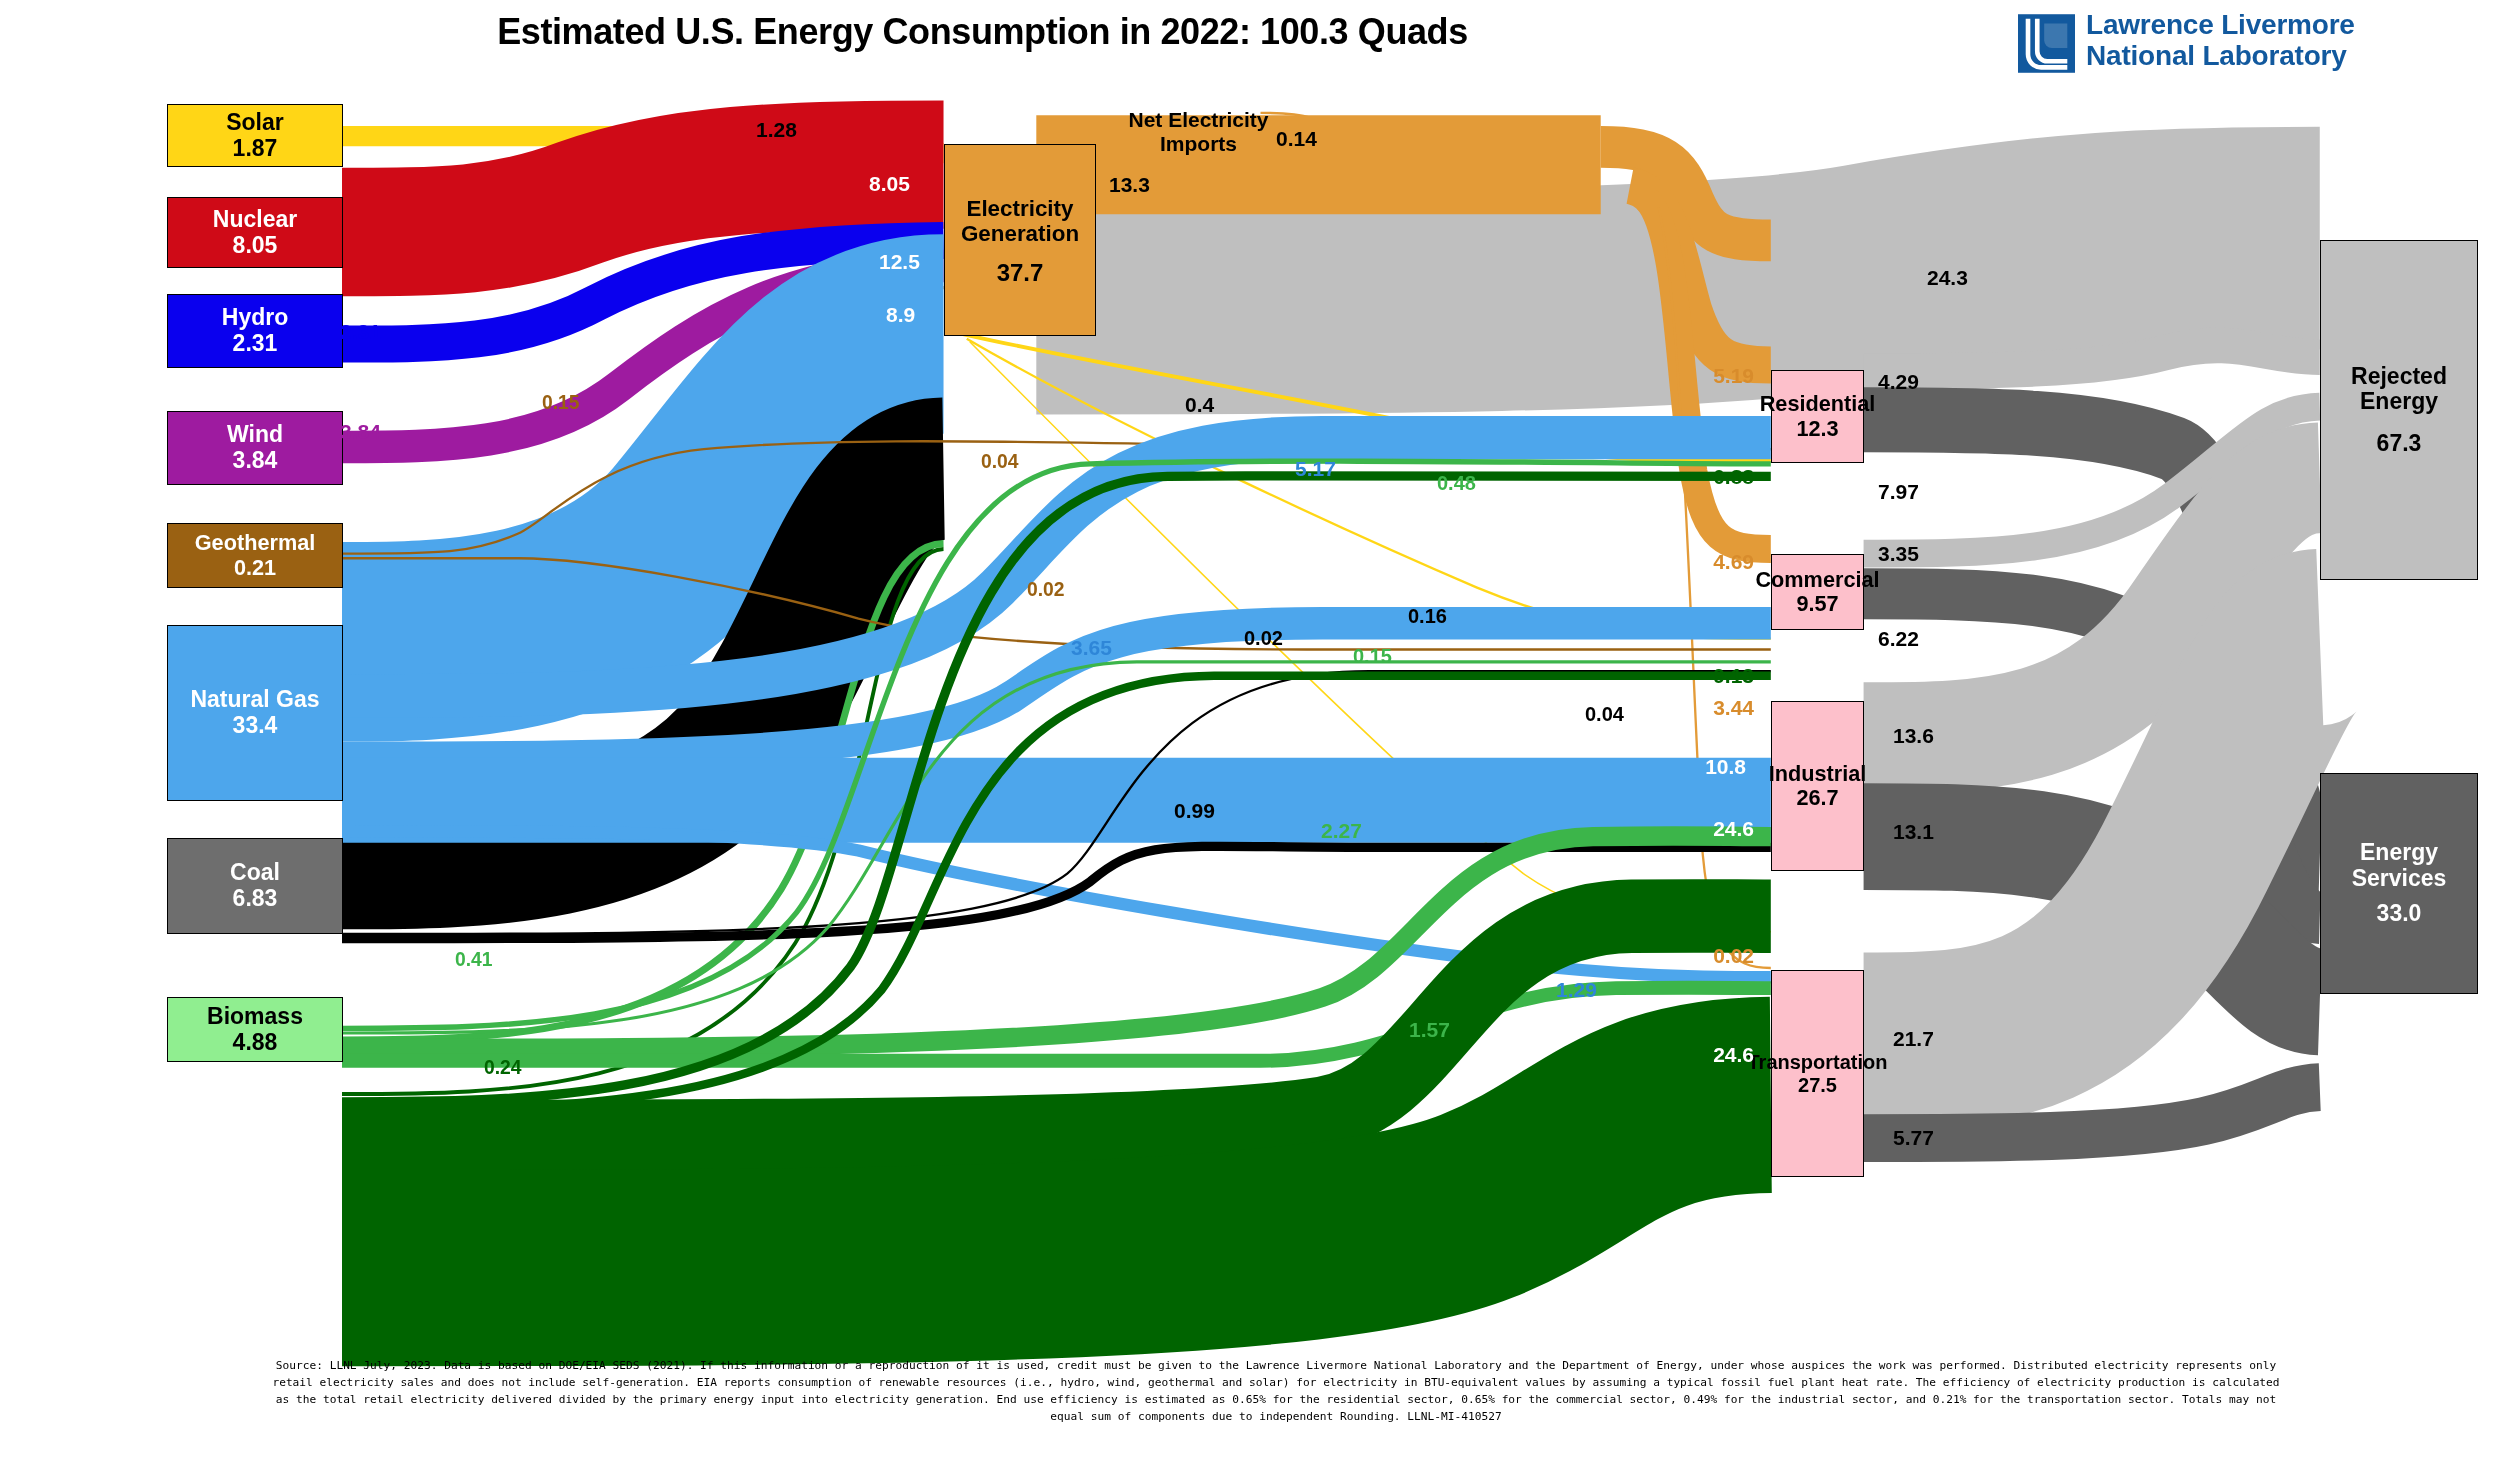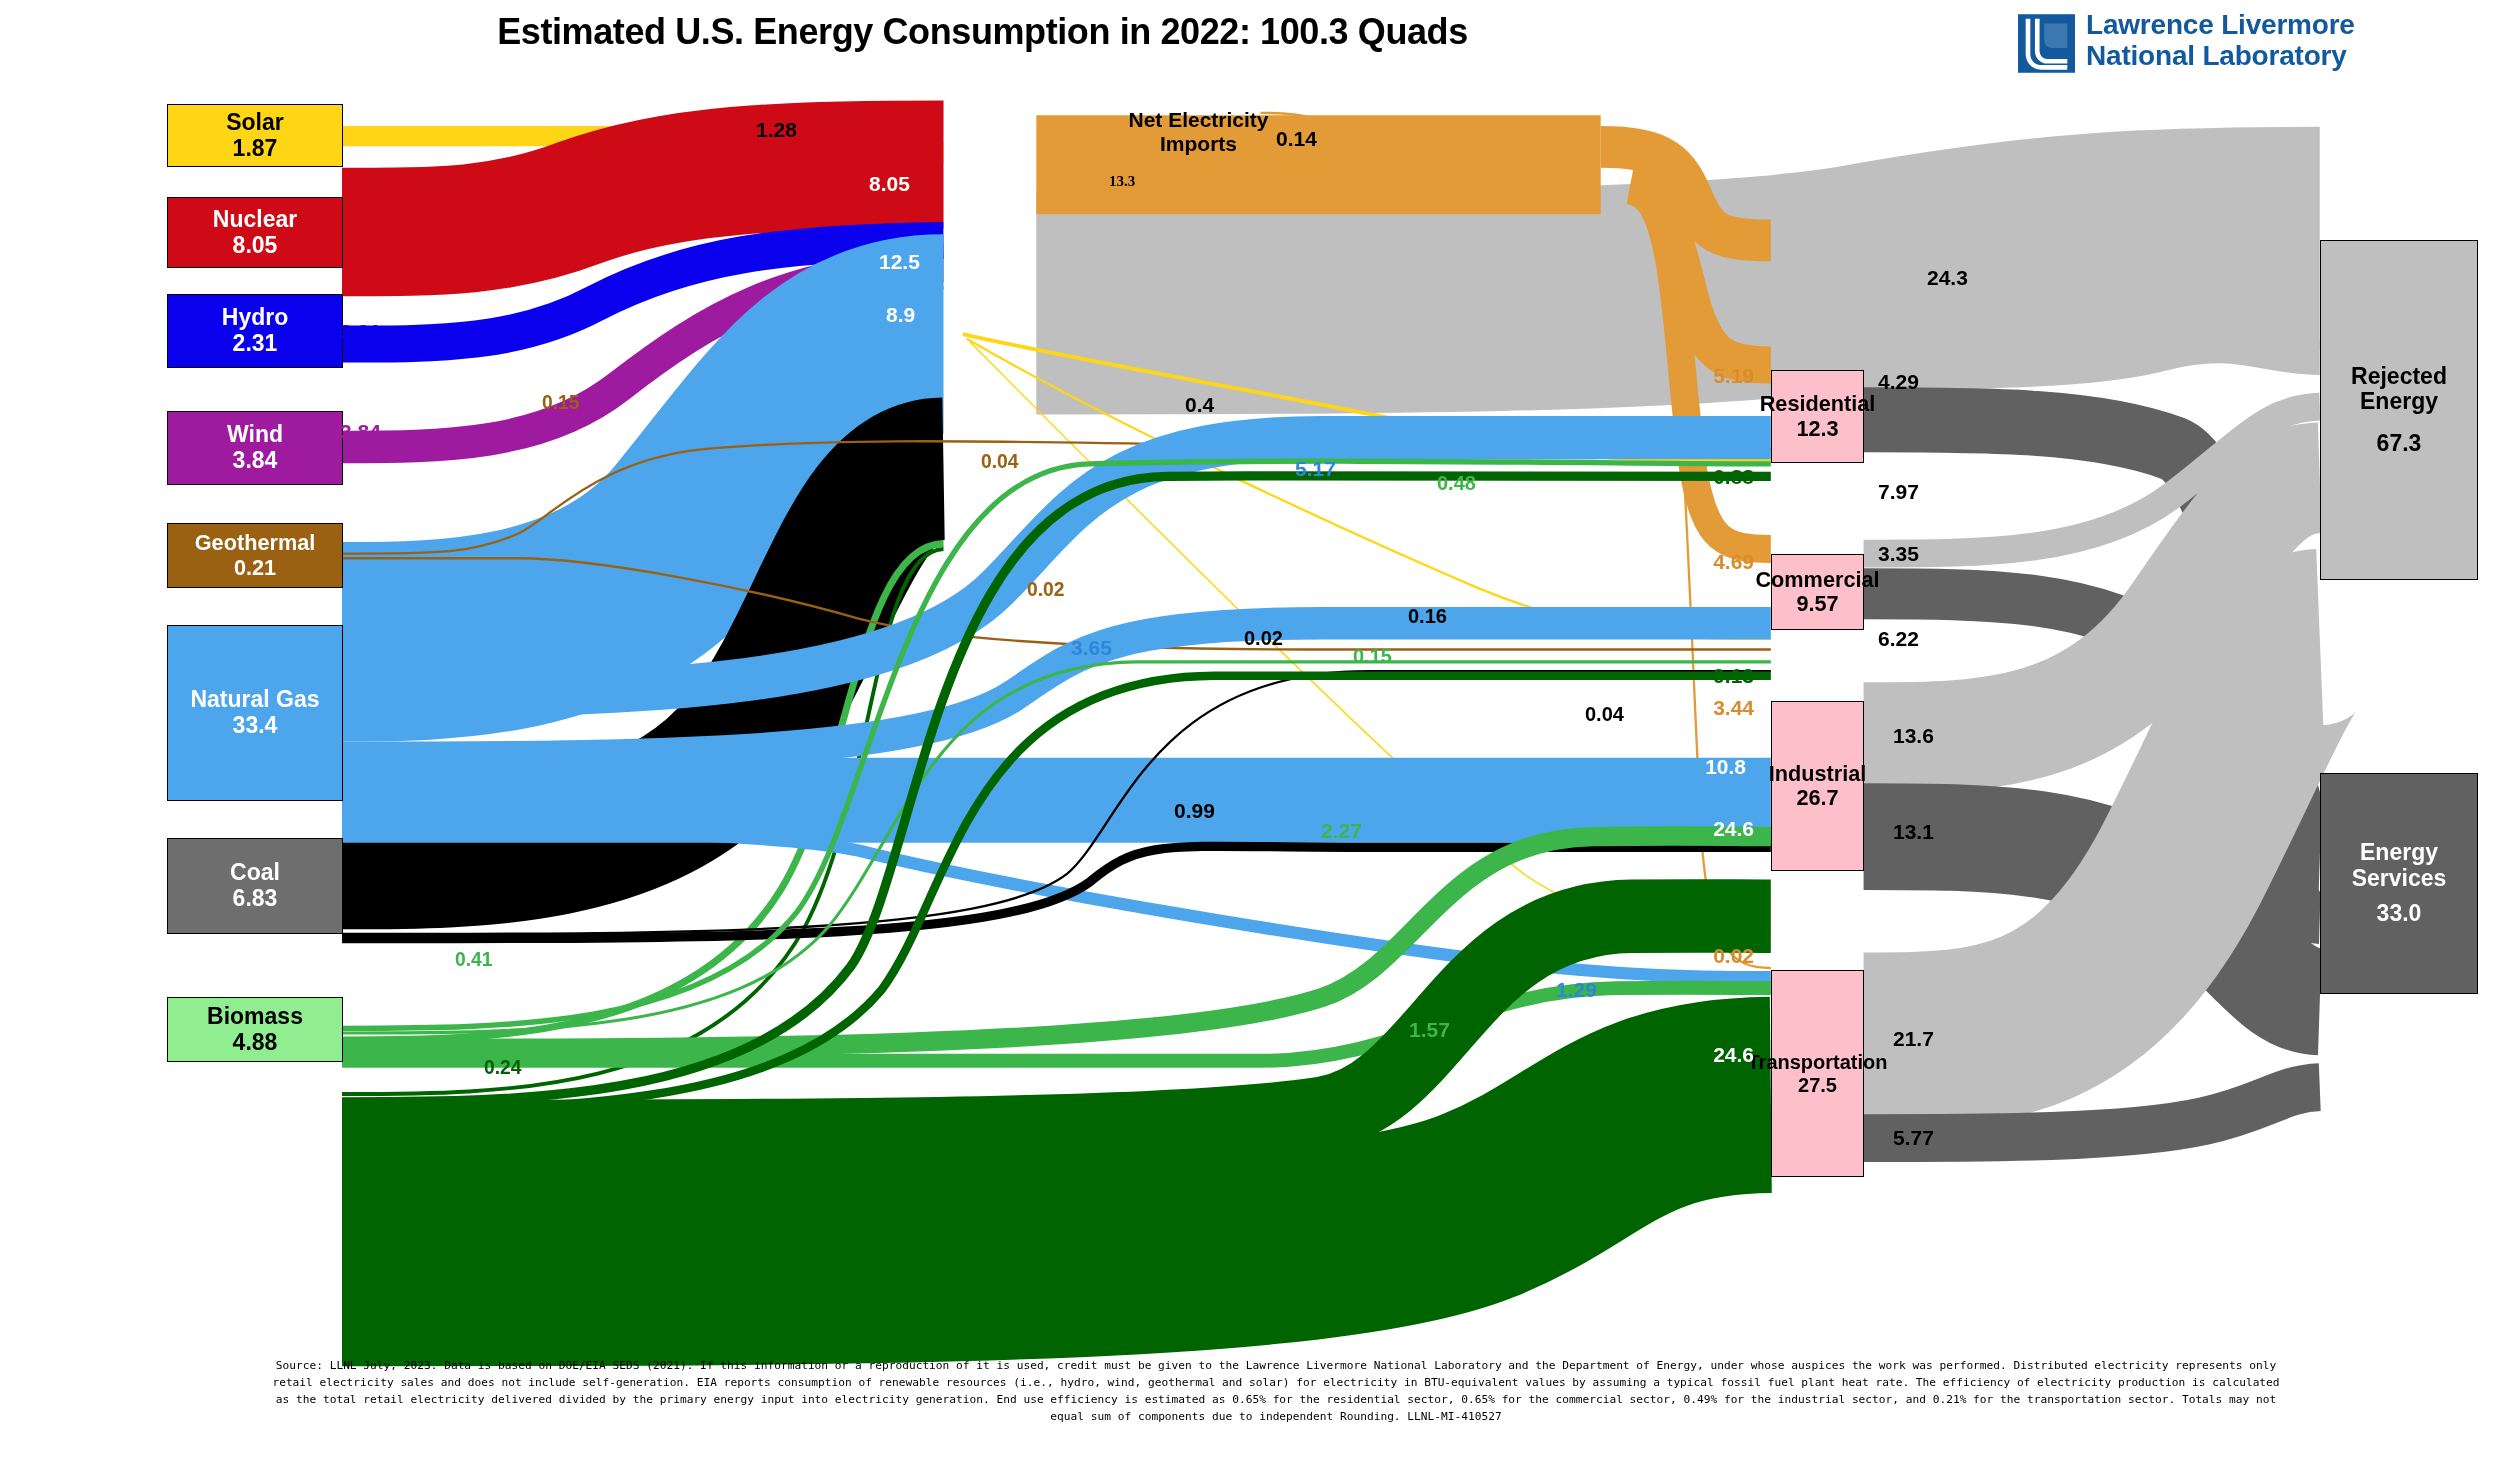--- a/index.html
+++ b/index.html
@@ -157,20 +157,24 @@
   </div>
   <div class="nodebox" style="left:159px;top:838px;width:176px;height:96px;background:#6e6e6e;color:#fff;font-size:23px;">
     <span class="nm">Coal</span>
     <span class="vl">6.83</span>
   </div>
   <div class="nodebox" style="left:159px;top:997px;width:176px;height:65px;background:#90ee90;color:#000;font-size:23px;">
     <span class="nm">Biomass</span>
     <span class="vl">4.88</span>
   </div>
 
+  <div class="nodebox" style="left:936px;top:144px;width:152px;height:192px;background:#e39b38;color:#000;font-size:22.4px;padding-top:3.1px;">
+    <span class="nm" style="white-space:pre-line;">Electricity<br>Generation</span>
+    <span class="vl" style="margin-top:14px;font-size:24px;">37.7</span>
+  </div>
 
   <div class="nodebox" style="left:1763px;top:370px;width:93px;height:93px;background:#fdc0cb;color:#000;font-size:21.7px;">
     <span class="nm">Residential</span>
     <span class="vl">12.3</span>
   </div>
   <div class="nodebox" style="left:1763px;top:554px;width:93px;height:76px;background:#fdc0cb;color:#000;font-size:21.7px;">
     <span class="nm">Commercial</span>
     <span class="vl">9.57</span>
   </div>
   <div class="nodebox" style="left:1763px;top:701px;width:93px;height:170px;background:#fdc0cb;color:#000;font-size:21.7px;">
@@ -202,21 +206,21 @@
   <div class="flab" style="left:534px;top:393px;font-size:19.3px;color:#9a6112;">0.15</div>
 
   <div class="flab" style="left:871px;top:251px;font-size:21px;color:#fff;">12.5</div>
 
   <div class="flab" style="left:878px;top:304px;font-size:21px;color:#fff;">8.9</div>
 
   <div class="flab" style="left:447px;top:950px;font-size:19.3px;color:#3cb54a;">0.41</div>
 
   <div class="flab" style="left:476px;top:1058px;font-size:19.3px;color:#006400;">0.24</div>
 
-  <div class="flab" style="left:1101px;top:174px;font-size:15px;color:#000;font-family:Liberation Serif, serif;">13.3</div>
+  <div class="flab" style="left:1101px;top:174px;font-size:21px;color:#000;">13.3</div>
 
   <div class="flab" style="left:1919px;top:267px;font-size:21px;color:#000;">24.3</div>
 
   <div class="flab" style="left:1177px;top:394px;font-size:21px;color:#000;">0.4</div>
   <div class="flab" style="left:1400px;top:574px;font-size:20px;color:#000;margin-top:32px;">0.16</div>
   <div class="flab" style="left:1577px;top:704px;font-size:20px;color:#000;">0.04</div>
 
   <div class="flab" style="left:973px;top:452px;font-size:19.3px;color:#9a6112;">0.04</div>
   <div class="flab" style="left:1019px;top:580px;font-size:19.3px;color:#9a6112;">0.02</div>
 

